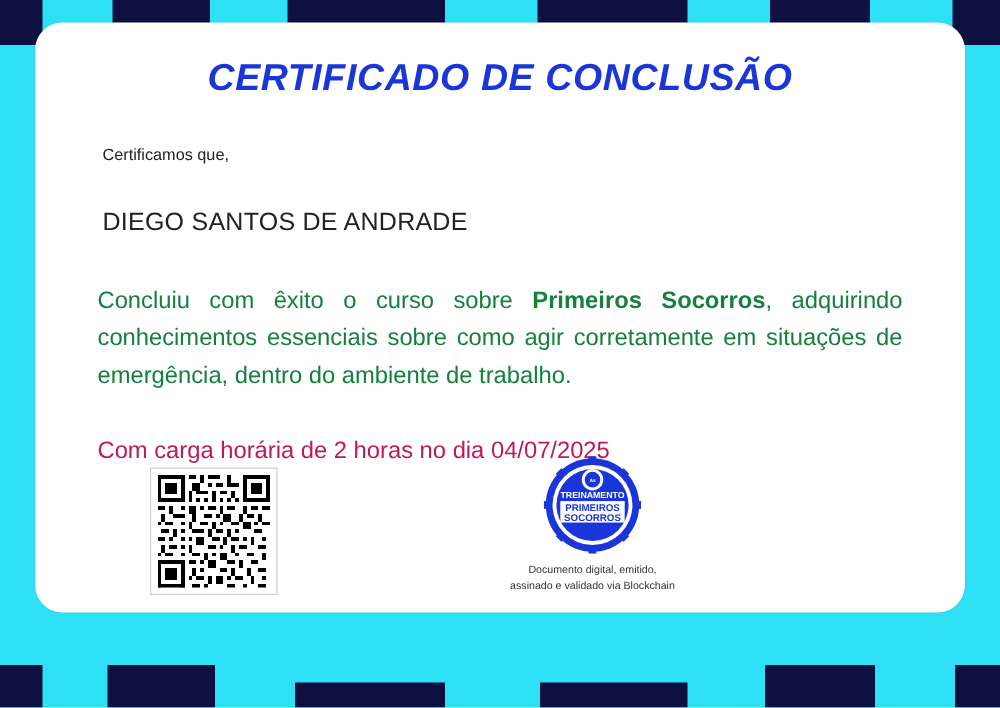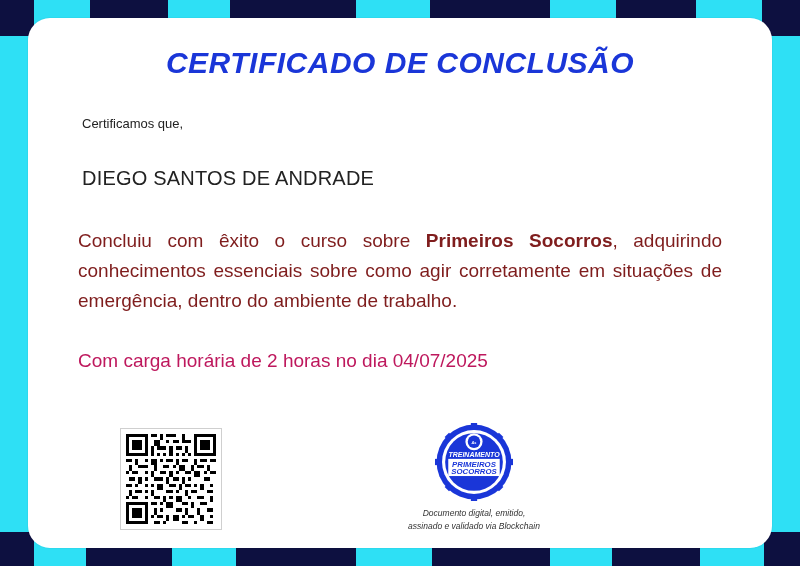--- a/index.html
+++ b/index.html
@@ -10,21 +10,21 @@
   }
   body { position: relative; background: #2ee0f5; }
 
   
   .bg { position: absolute; inset: 0; background: #2ee0f5; }
   .bg .navy-block { position: absolute; background: #0d1040; }
 
   .certificate {
     position: absolute;
     left: 28px; top: 18px;
-    width: 744px; height: 530px;
+    width: 744px; height: 472px;
     background: #ffffff;
     border-radius: 22px;
     box-shadow: 0 0 0 1px rgba(0,0,0,0.03);
     overflow: hidden;
   }
 
   .cert-title {
     text-align: center;
     margin-top: 28px;
     font-size: 30px;
@@ -48,36 +48,35 @@
     font-size: 20px;
     padding-left: 4px;
     color: #222;
     letter-spacing: 0.2px;
   }
   .para {
     margin-top: 36px;
     font-size: 19px;
     line-height: 1.58;
     text-align: justify;
-    color: #7f1d1d;
+    color: #15803d;
   }
   .para b { font-weight: bold; }
   .line-hours {
     margin-top: 34px;
     font-size: 19px;
     color: #be185d;
   }
 
   .footer {
     position: absolute;
     left: 0; right: 0; bottom: 14px;
     display: flex;
-    align-items: center;
+    align-items: flex-end;
     padding: 0 46px;
-    font-style: italic;
   }
 
   
   .qr-wrap {
     width: 102px; height: 102px;
     border: 1px solid #cfcfcf;
     background: #fff;
     padding: 5px;
     margin-left: 46px;
   }

